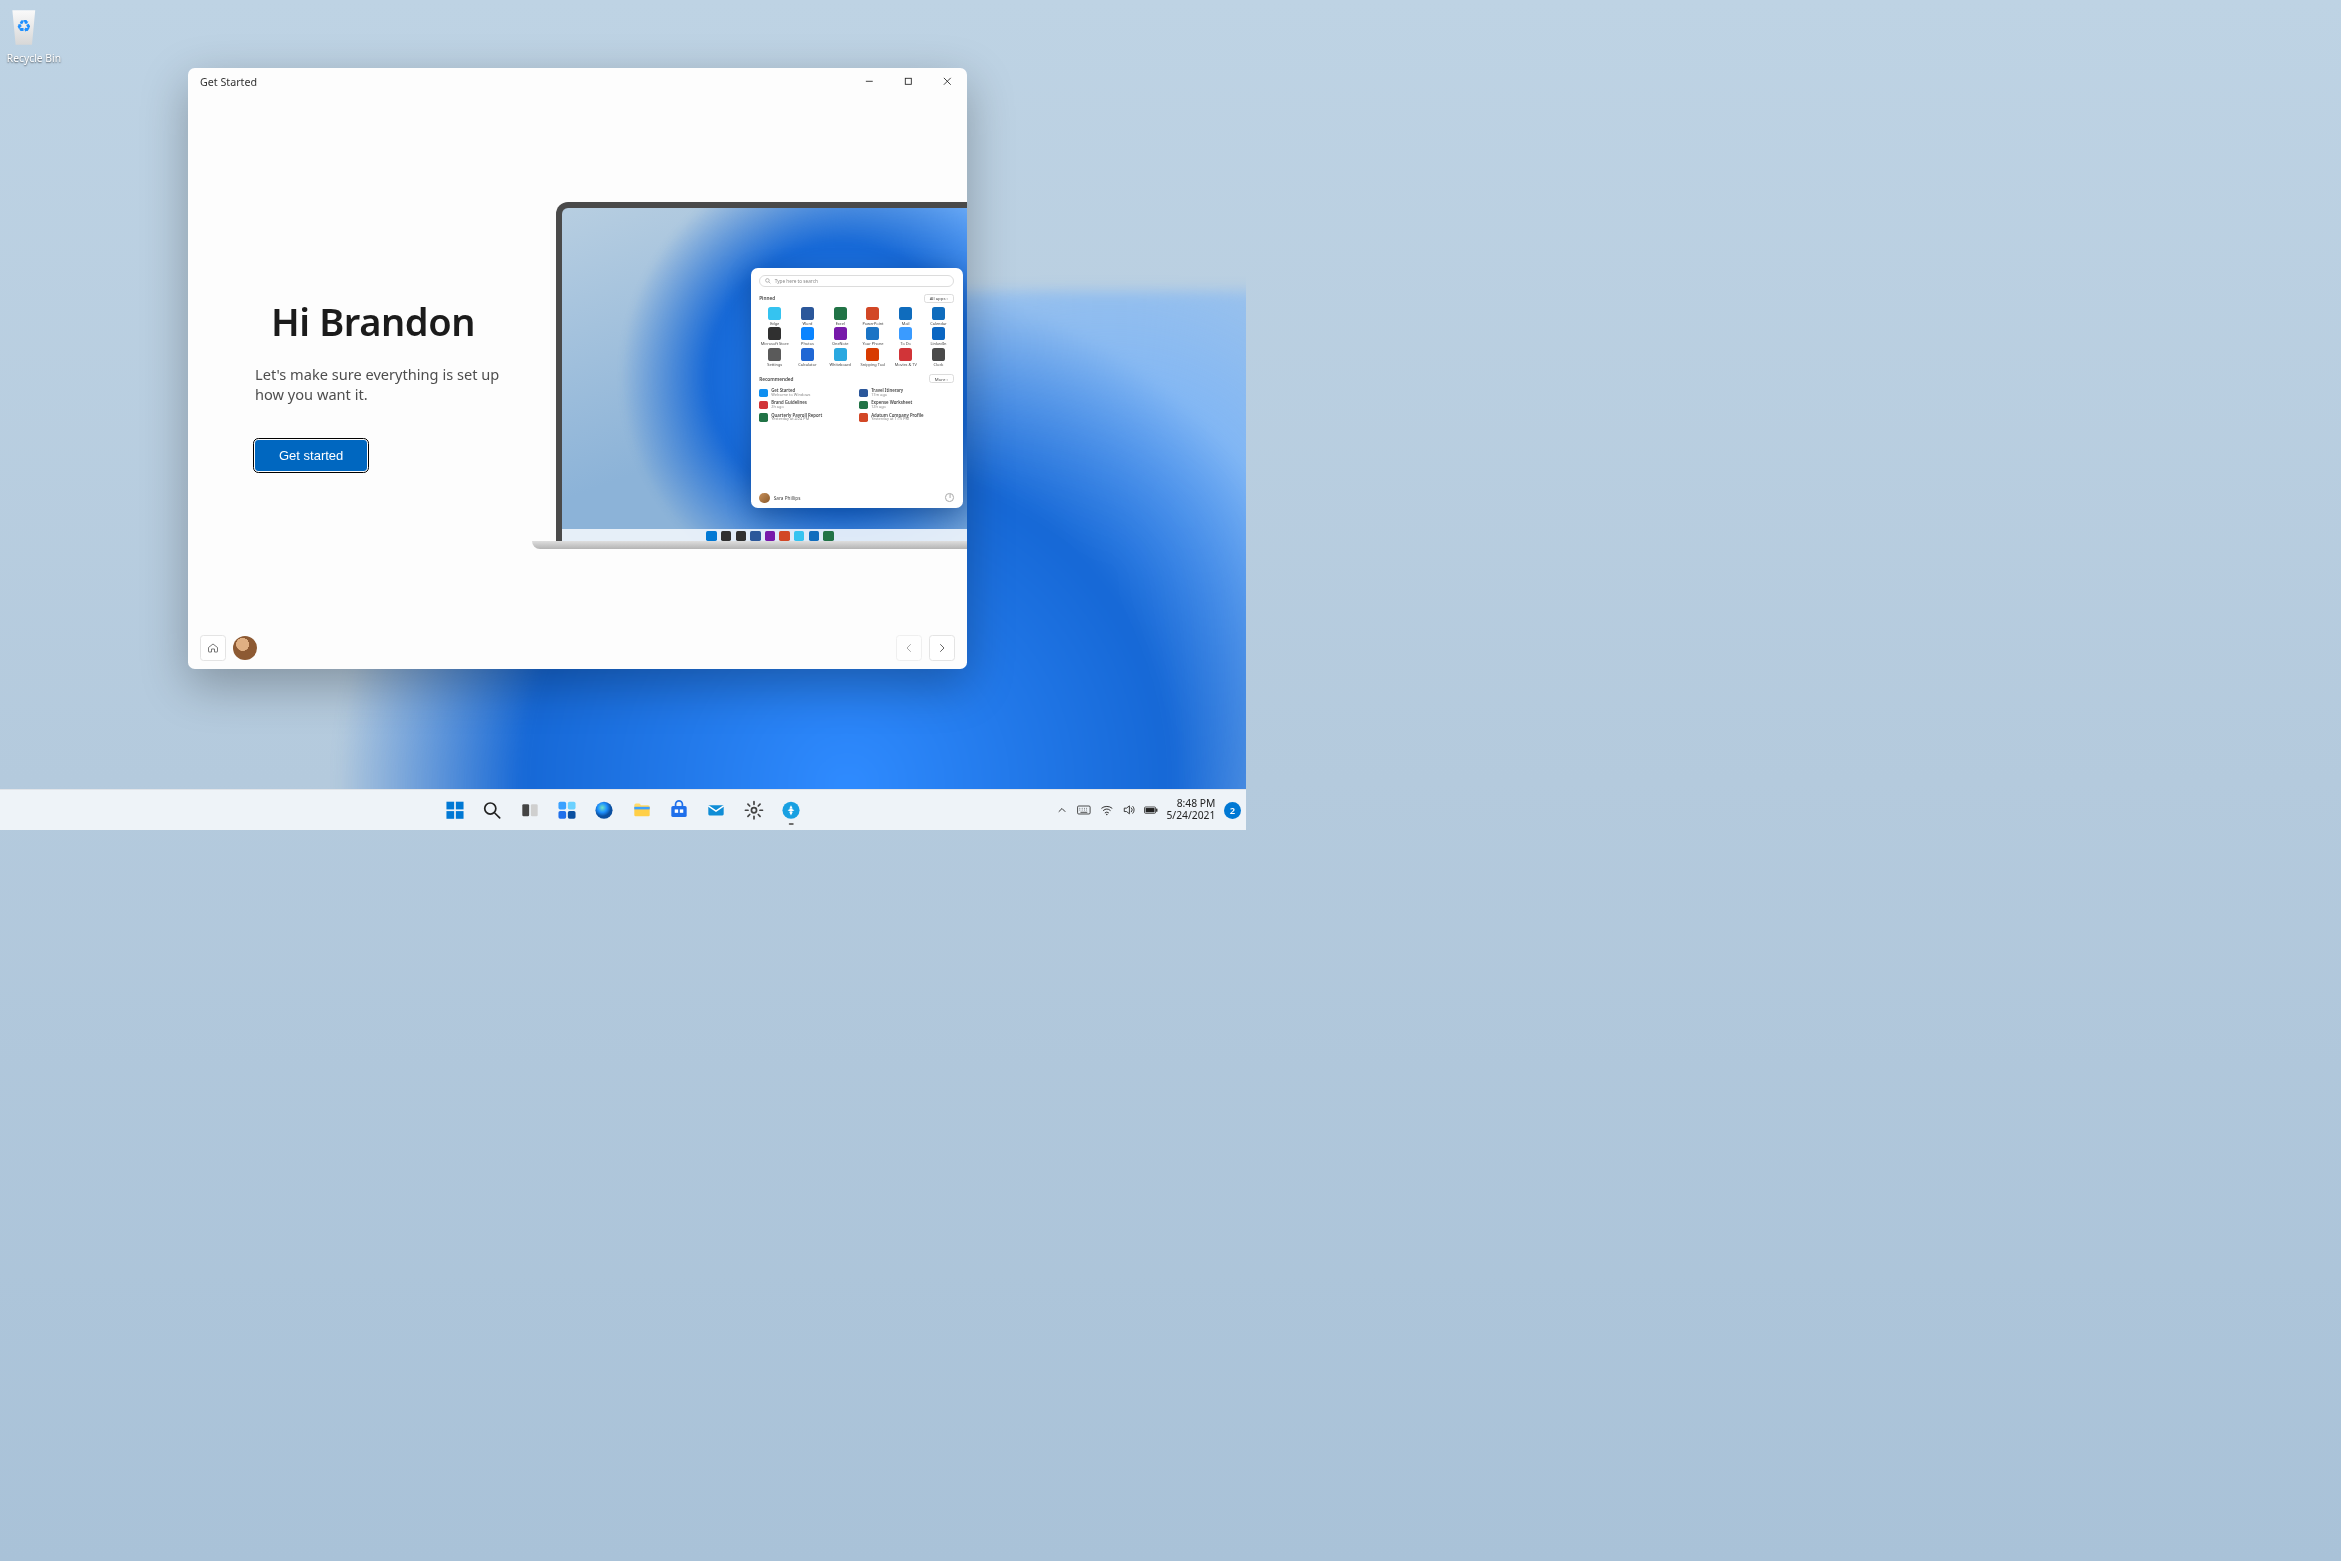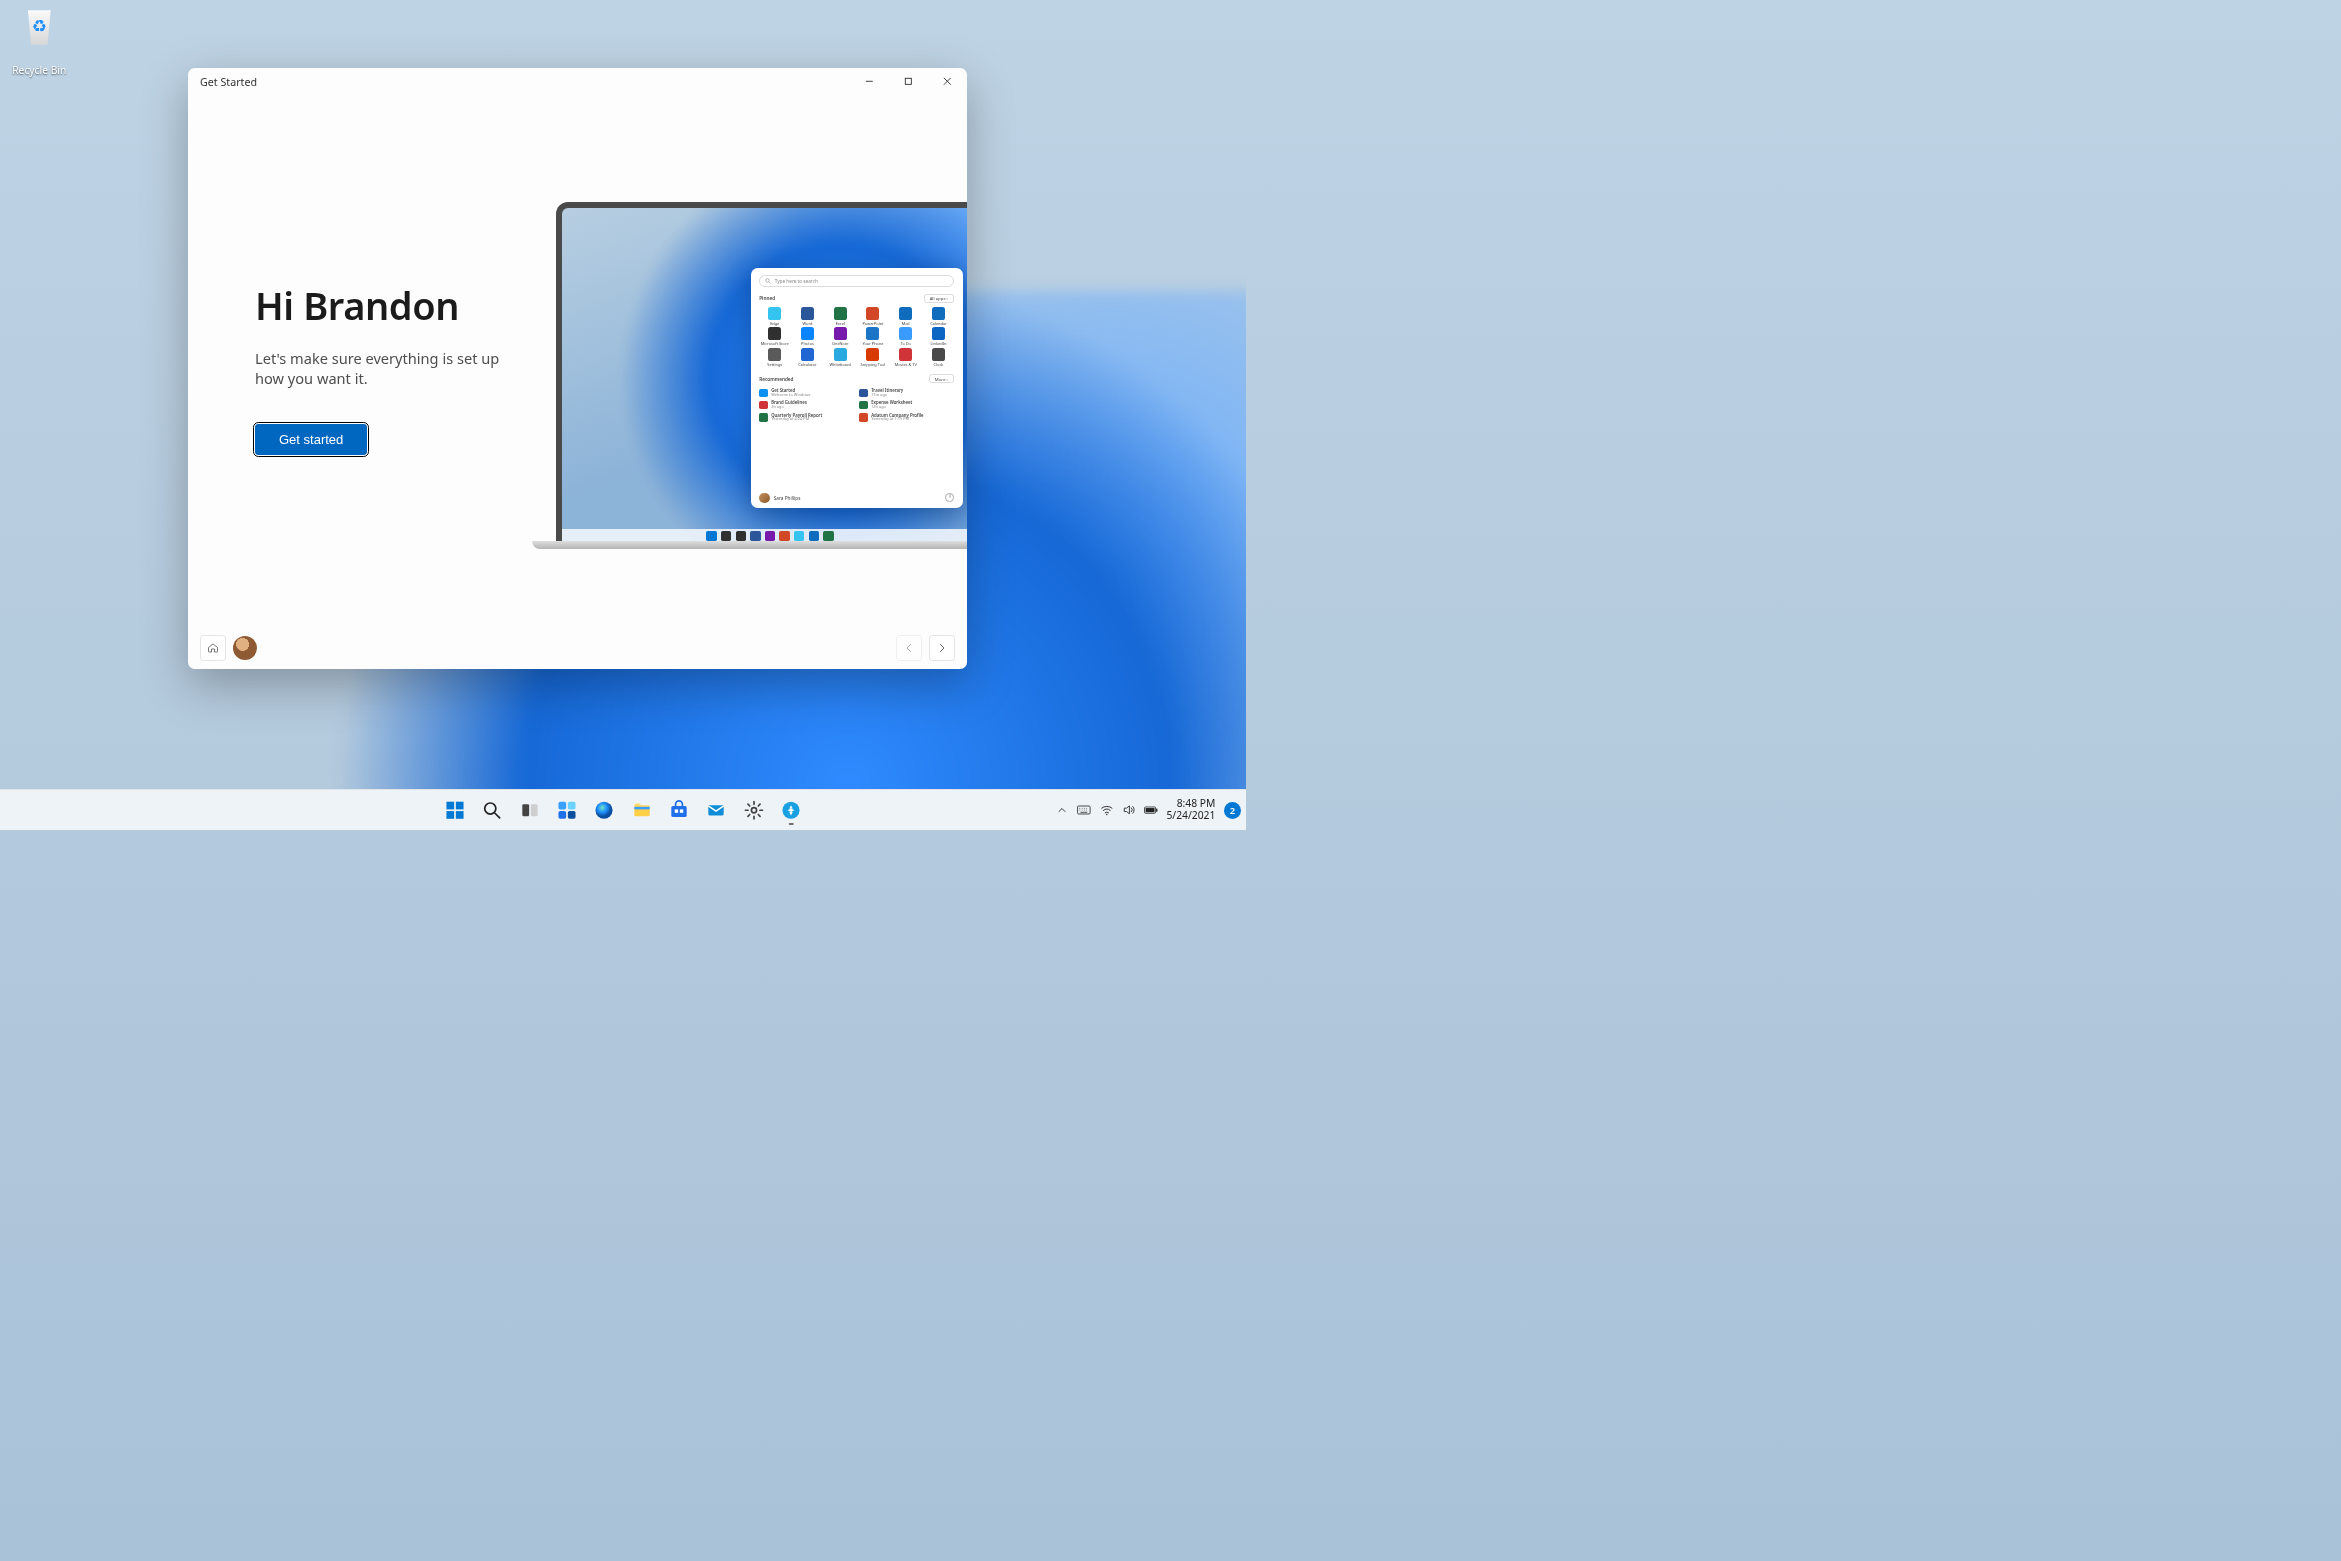--- a/index.html
+++ b/index.html
@@ -29,21 +29,21 @@
     background:
       radial-gradient(circle at 60% 70%, #2f8bff 0%, #1668d6 35%, rgba(22,104,214,0) 55%),
       radial-gradient(circle at 80% 40%, #64aaff 0%, rgba(100,170,255,0) 45%);
     filter: blur(6.8px);
     z-index:0;
   }
 
   
   .desktop-icon {
     position:absolute; left:6.8px; top:6.8px; width:65px;
-    display:flex; flex-direction:column; align-items:center; gap:18px;
+    display:flex; flex-direction:column; align-items:flex-start; gap:6px;
     color:#fff; font-size:10.3px; text-shadow:0 0.9px 1.7px rgba(0,0,0,.6);
     cursor:default;
   }
   .desktop-icon .bin {
     width:34px; height:38px; position:relative;
   }
   .desktop-icon .bin::before{
     content:""; position:absolute; inset:3.4px 3.4px 0 3.4px;
     background:linear-gradient(180deg,#fafafa,#d7d7d7);
     clip-path: polygon(8% 0, 92% 0, 80% 100%, 20% 100%);
@@ -74,21 +74,21 @@
     width:39px; height:27px; display:flex; align-items:center; justify-content:center;
     color:#222;
   }
 
   .content {
     flex:1; position:relative; overflow:hidden;
   }
   .copy {
     position:absolute; left:67px; top:184px; width:334px;
   }
-  .copy h1 { margin:0; font-size:38px; font-weight:600; color:var(--text); letter-spacing:-0.4px; }
+  .copy h1 { margin:16px; font-size:38px; font-weight:600; color:var(--text); letter-spacing:-0.4px; }
   .copy p { margin:17px 0 0 0; font-size:14.6px; color:var(--muted); line-height:1.38; max-width:265px; }
   .cta {
     margin-top:36px;
     display:inline-block;
     background:var(--accent);
     color:#fff;
     border:none;
     font-size:13px;
     padding:7.7px 24px;
     border-radius:3.4px;

